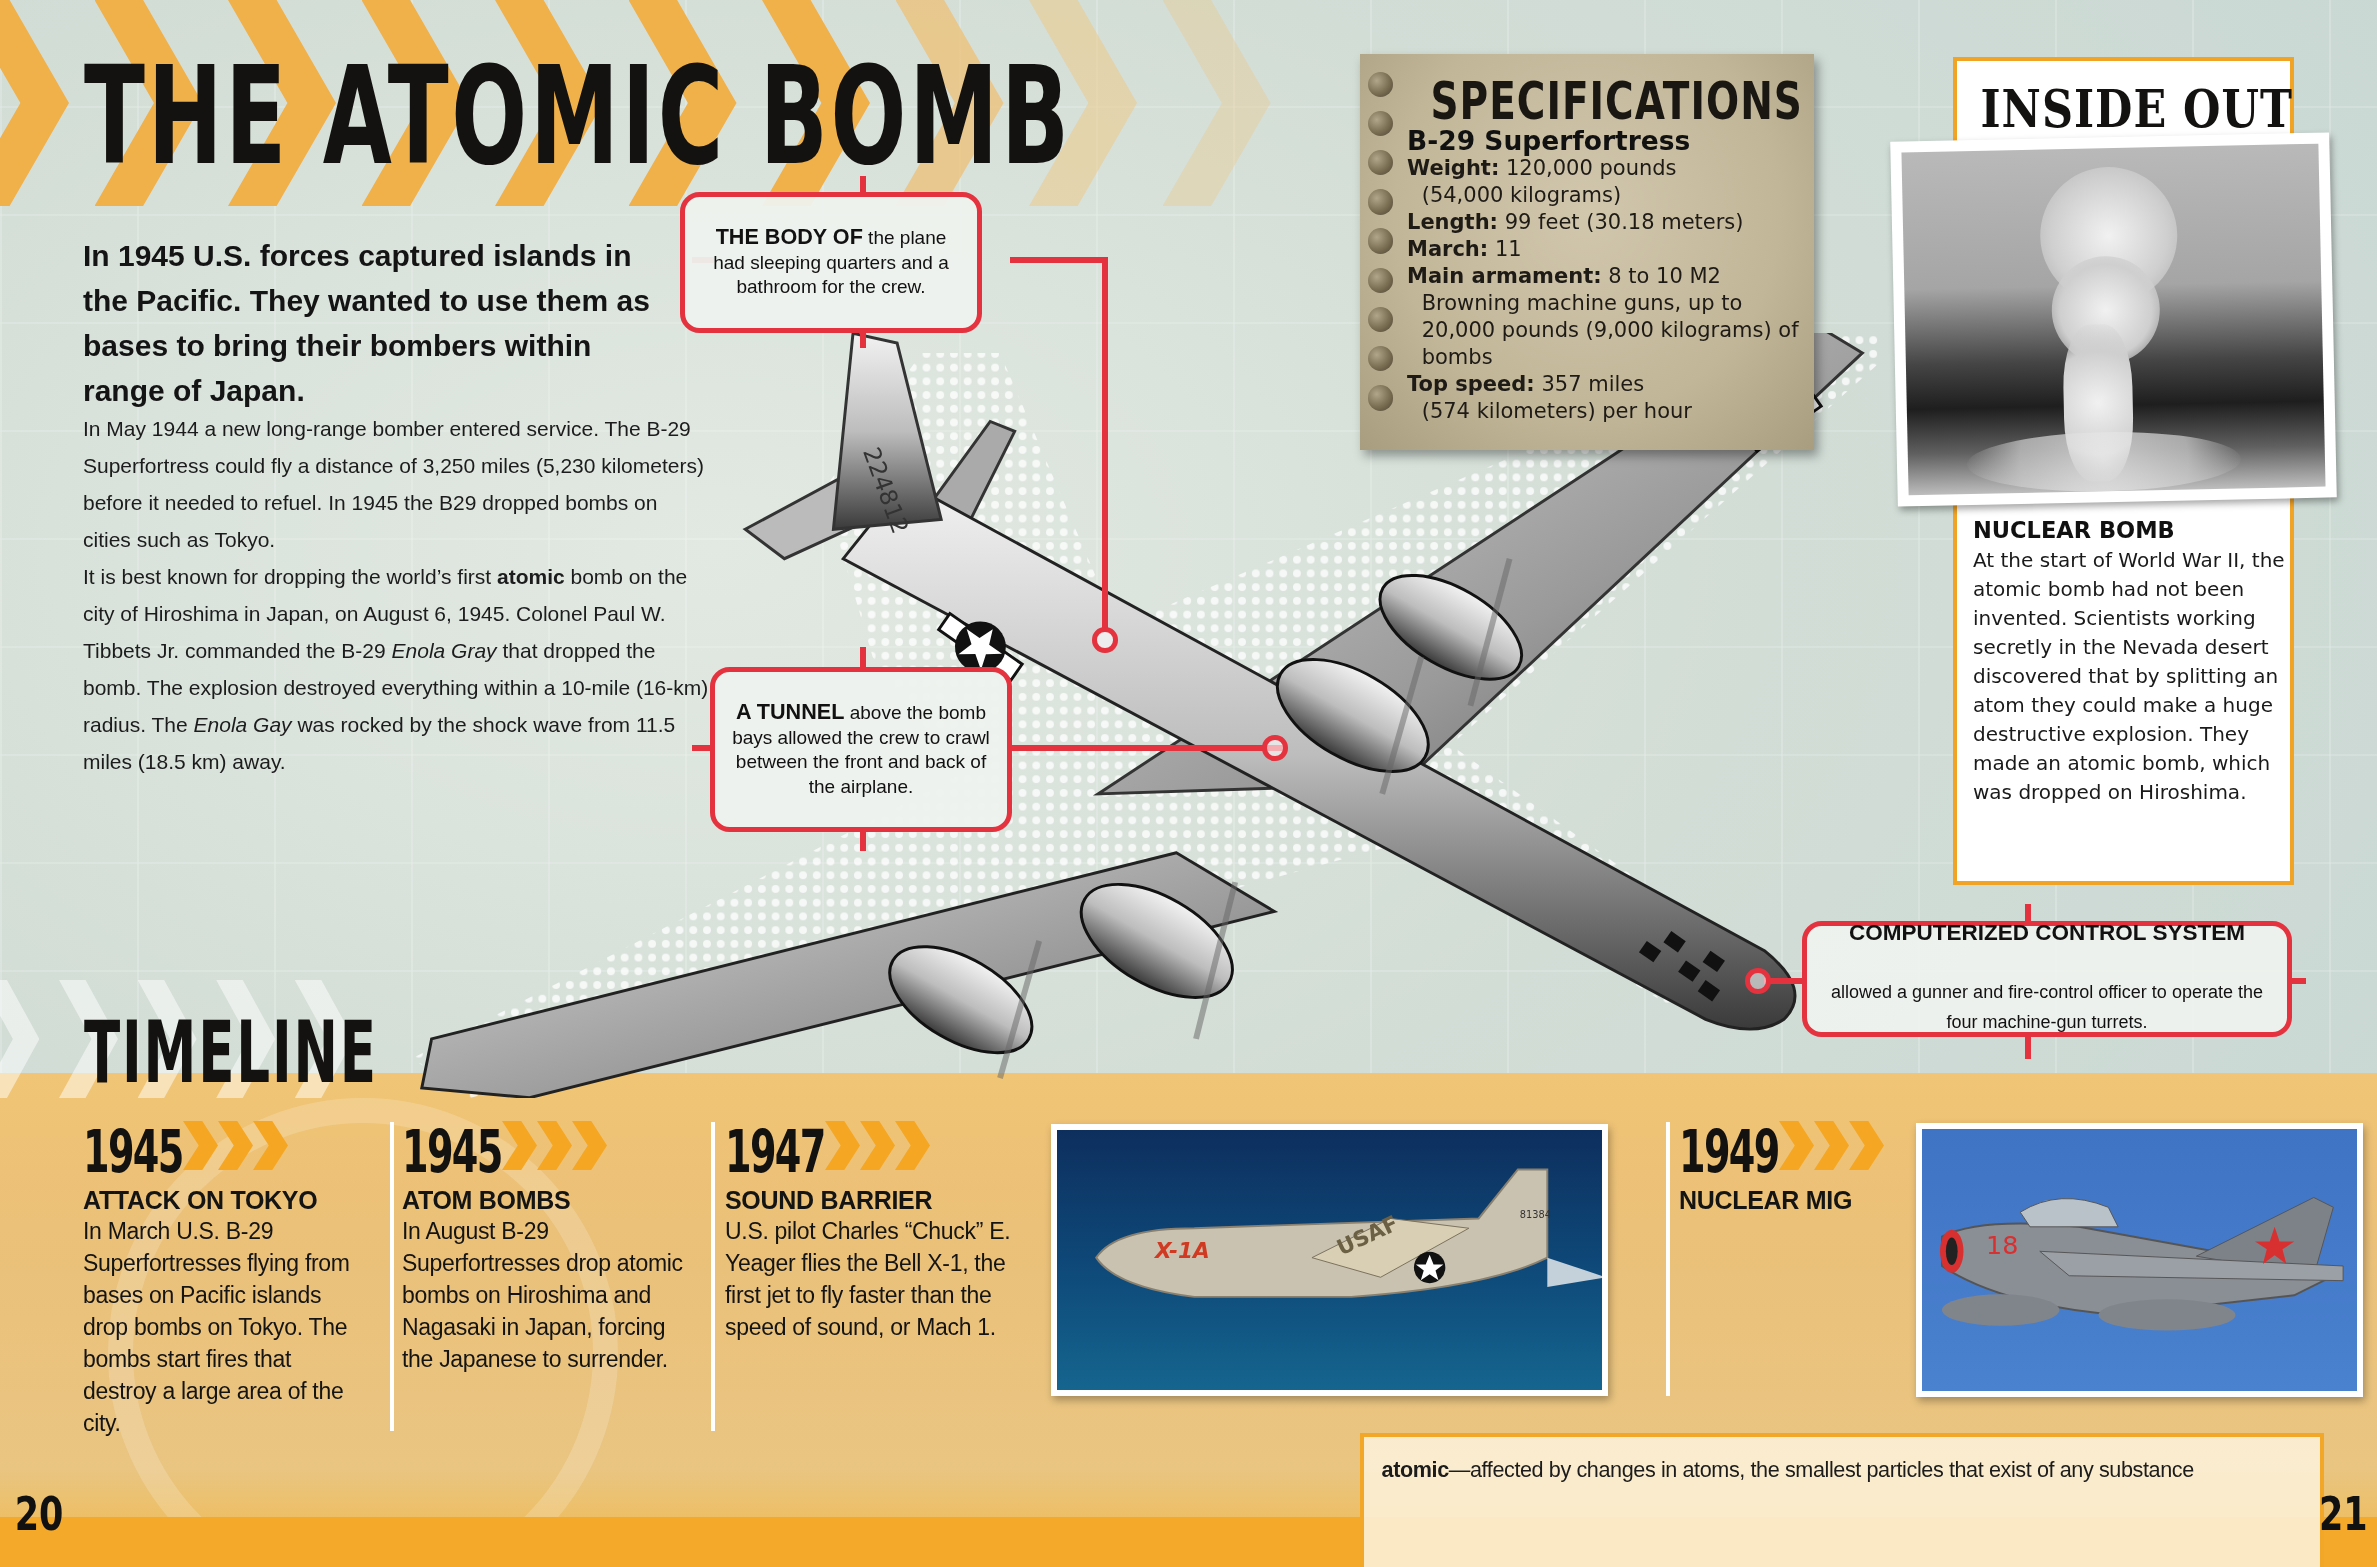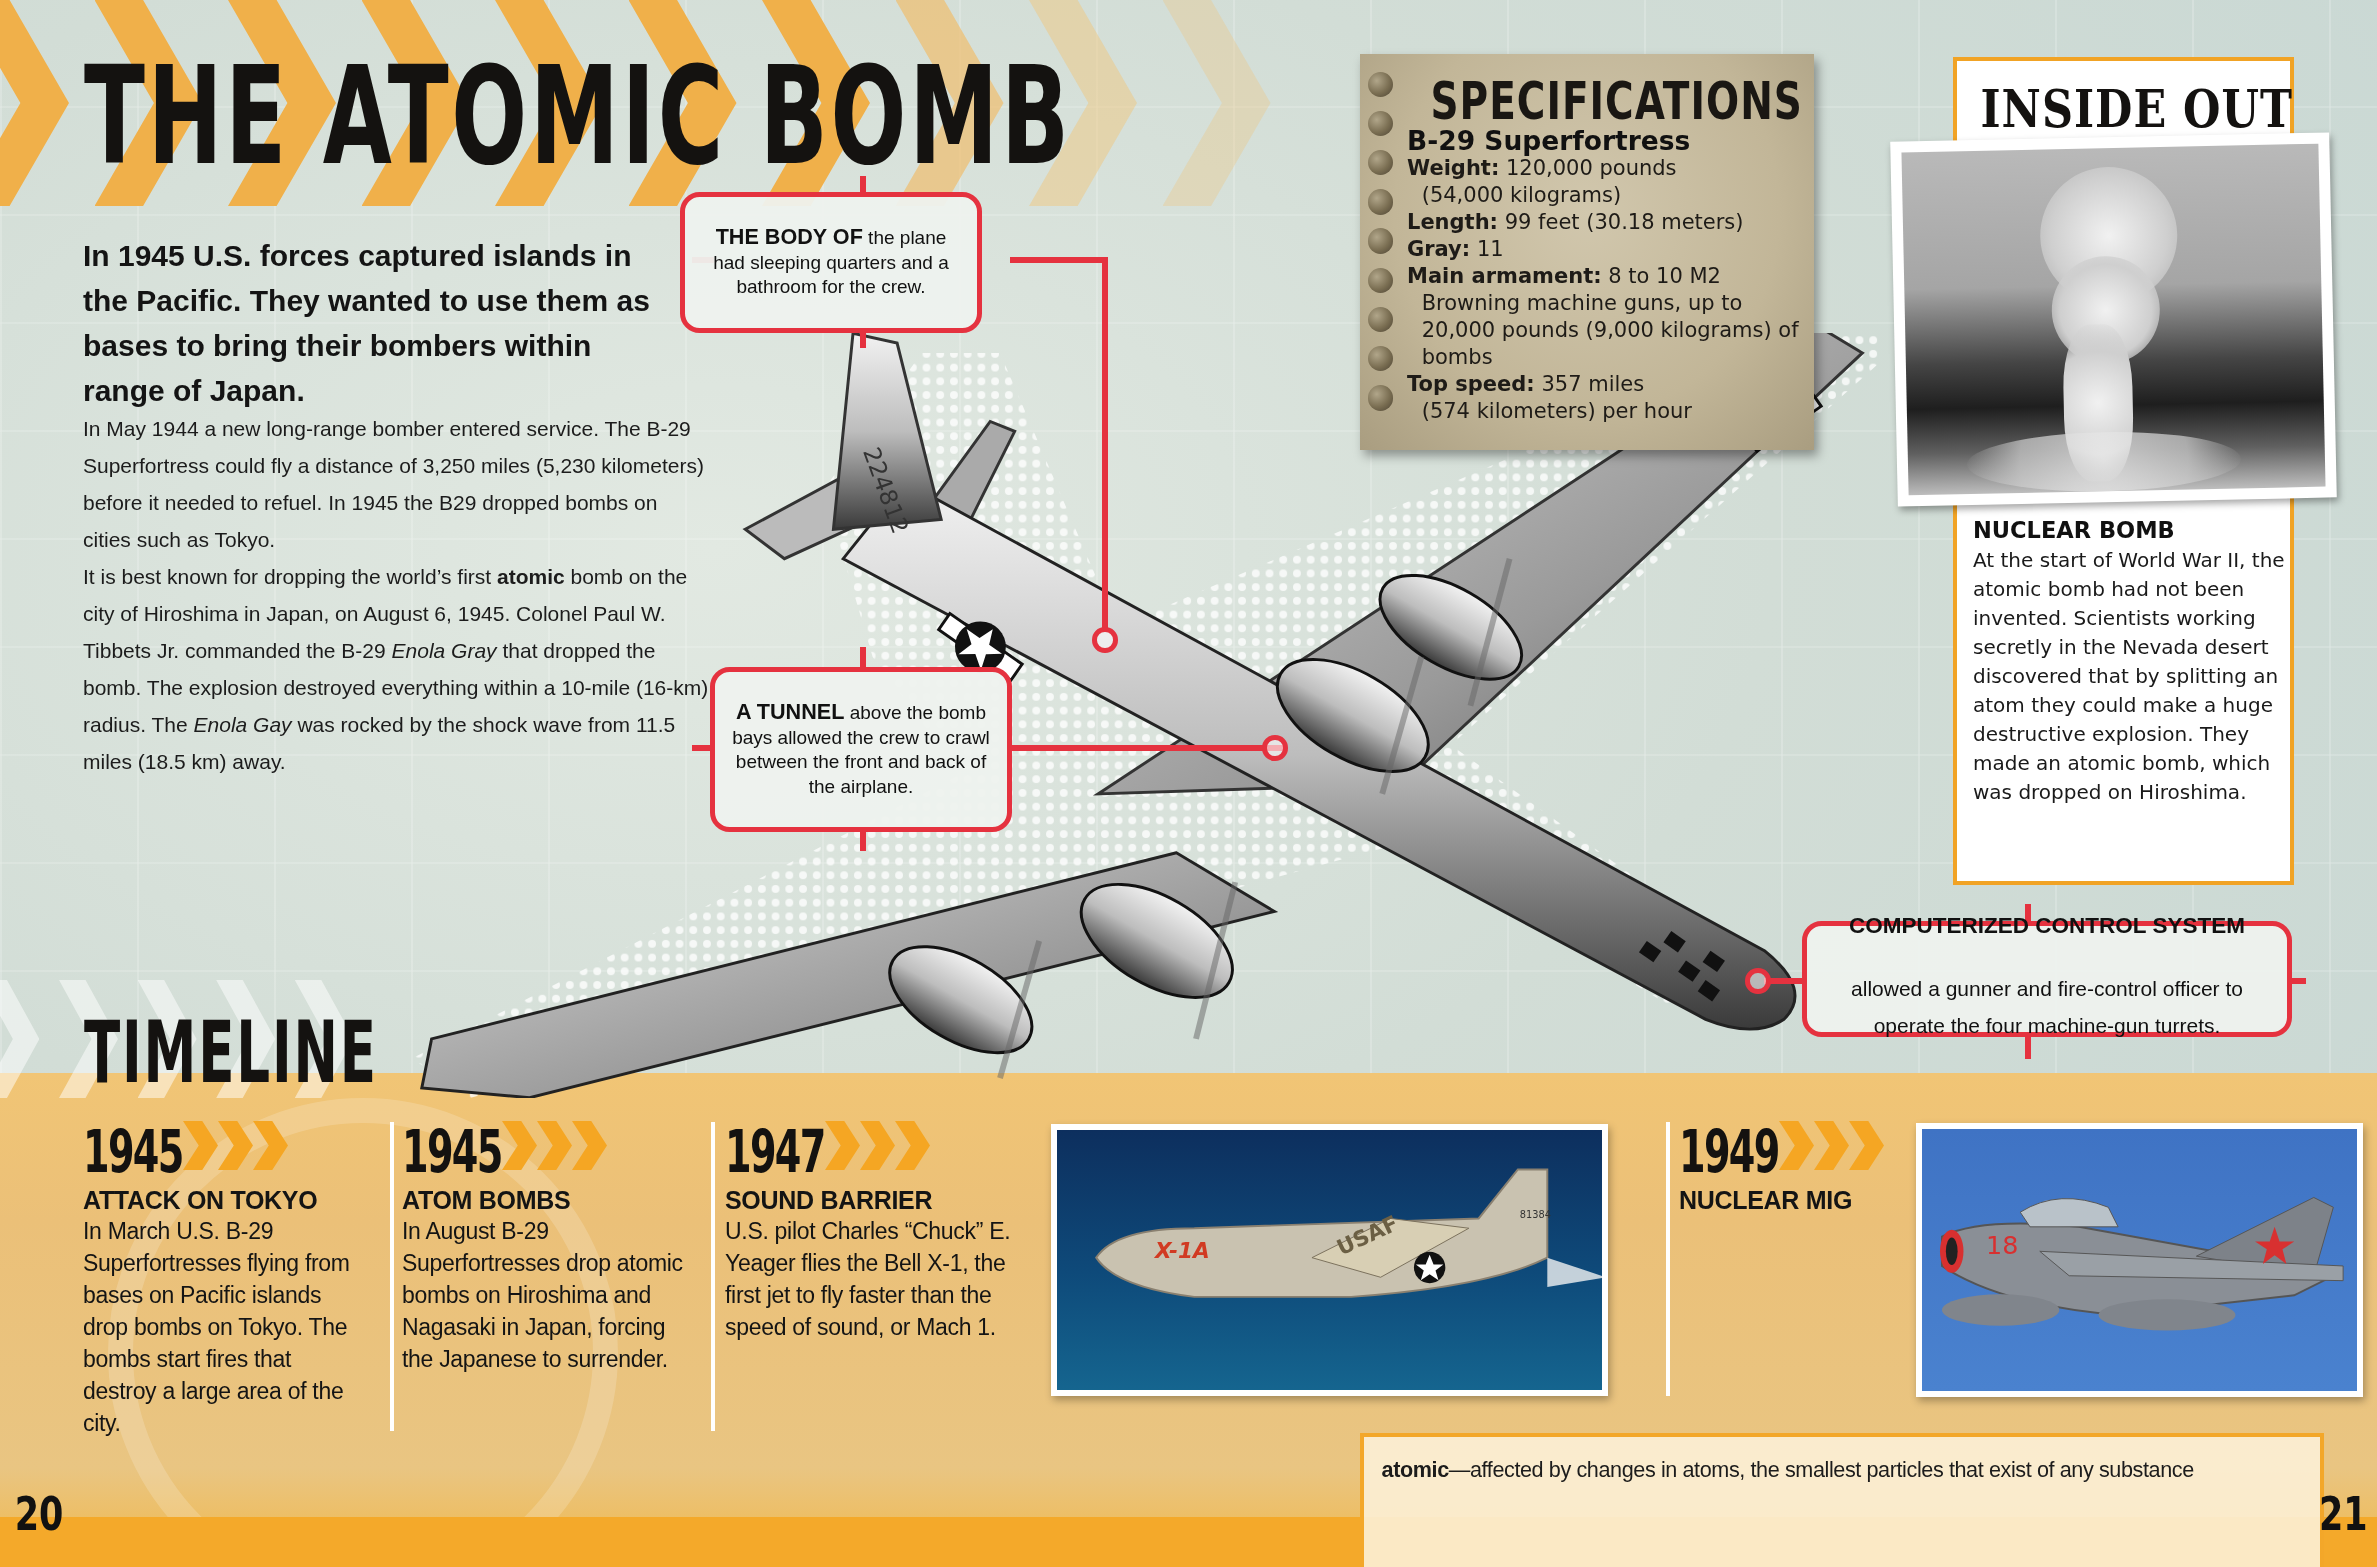--- a/index.html
+++ b/index.html
@@ -230,40 +230,40 @@
     <div><b>A TUNNEL</b><span> above the bomb bays allowed the crew to crawl between the front and back of the airplane.</span></div>
   </div>
 
   <div class="line" style="left:2025px; top:904px; width:5.9px; height:21.6px;"></div>
   <div class="line" style="left:2025px; top:1037px; width:5.9px; height:21.6px;"></div>
   <div class="line" style="left:2288px; top:978px; width:17.6px; height:5.9px;"></div>
   <div class="line" style="left:1764px; top:978px; width:41px; height:5.9px;"></div>
   <div class="dot" style="left:1745px; top:968px;"></div>
   <div class="callout" style="left:1802px; top:921px; width:490px; height:116px; flex-direction:column;">
     <b style="font-size:22.5px;">COMPUTERIZED CONTROL SYSTEM</b>
-    <span style="font-size:21px; line-height:37px;margin-top:31px;">allowed a gunner and fire-control officer to operate the four machine-gun turrets.</span>
+    <span style="font-size:18px; line-height:30px;margin-top:31px;">allowed a gunner and fire-control officer to operate the four machine-gun turrets.</span>
   </div>
 
   <div id="spec">
     <div class="rivets">
       <div class="rivet"></div>
       <div class="rivet"></div>
       <div class="rivet"></div>
       <div class="rivet"></div>
       <div class="rivet"></div>
       <div class="rivet"></div>
       <div class="rivet"></div>
       <div class="rivet"></div>
       <div class="rivet"></div>
     </div>
     <span id="spec-title">SPECIFICATIONS</span>
     <span id="spec-sub">B-29 Superfortress</span>
     <div class="spec-row"><b>Weight:</b><span> 120,000 pounds</span><span class="cont">(54,000 kilograms)</span></div>
     <div class="spec-row"><b>Length:</b><span> 99 feet (30.18 meters)</span></div>
-    <div class="spec-row"><b>Gray:</b><span> 11</span></div>
+    <div class="spec-row"><b>March:</b><span> 11</span></div>
     <div class="spec-row"><b>Main armament:</b><span> 8 to 10 M2</span><span class="cont">Browning machine guns, up to 20,000 pounds (9,000 kilograms) of bombs</span></div>
     <div class="spec-row"><b>Top speed:</b><span> 357 miles</span><span class="cont">(574 kilometers) per hour</span></div>
   </div>
 
   <div id="inside">
     <div id="inside-title">INSIDE OUT</div>
   </div>
   <div id="photo-bomb">
     <div class="img">
       <div class="cloud" style="left:137px; top:19.6px; width:137px; height:137px;"></div>

